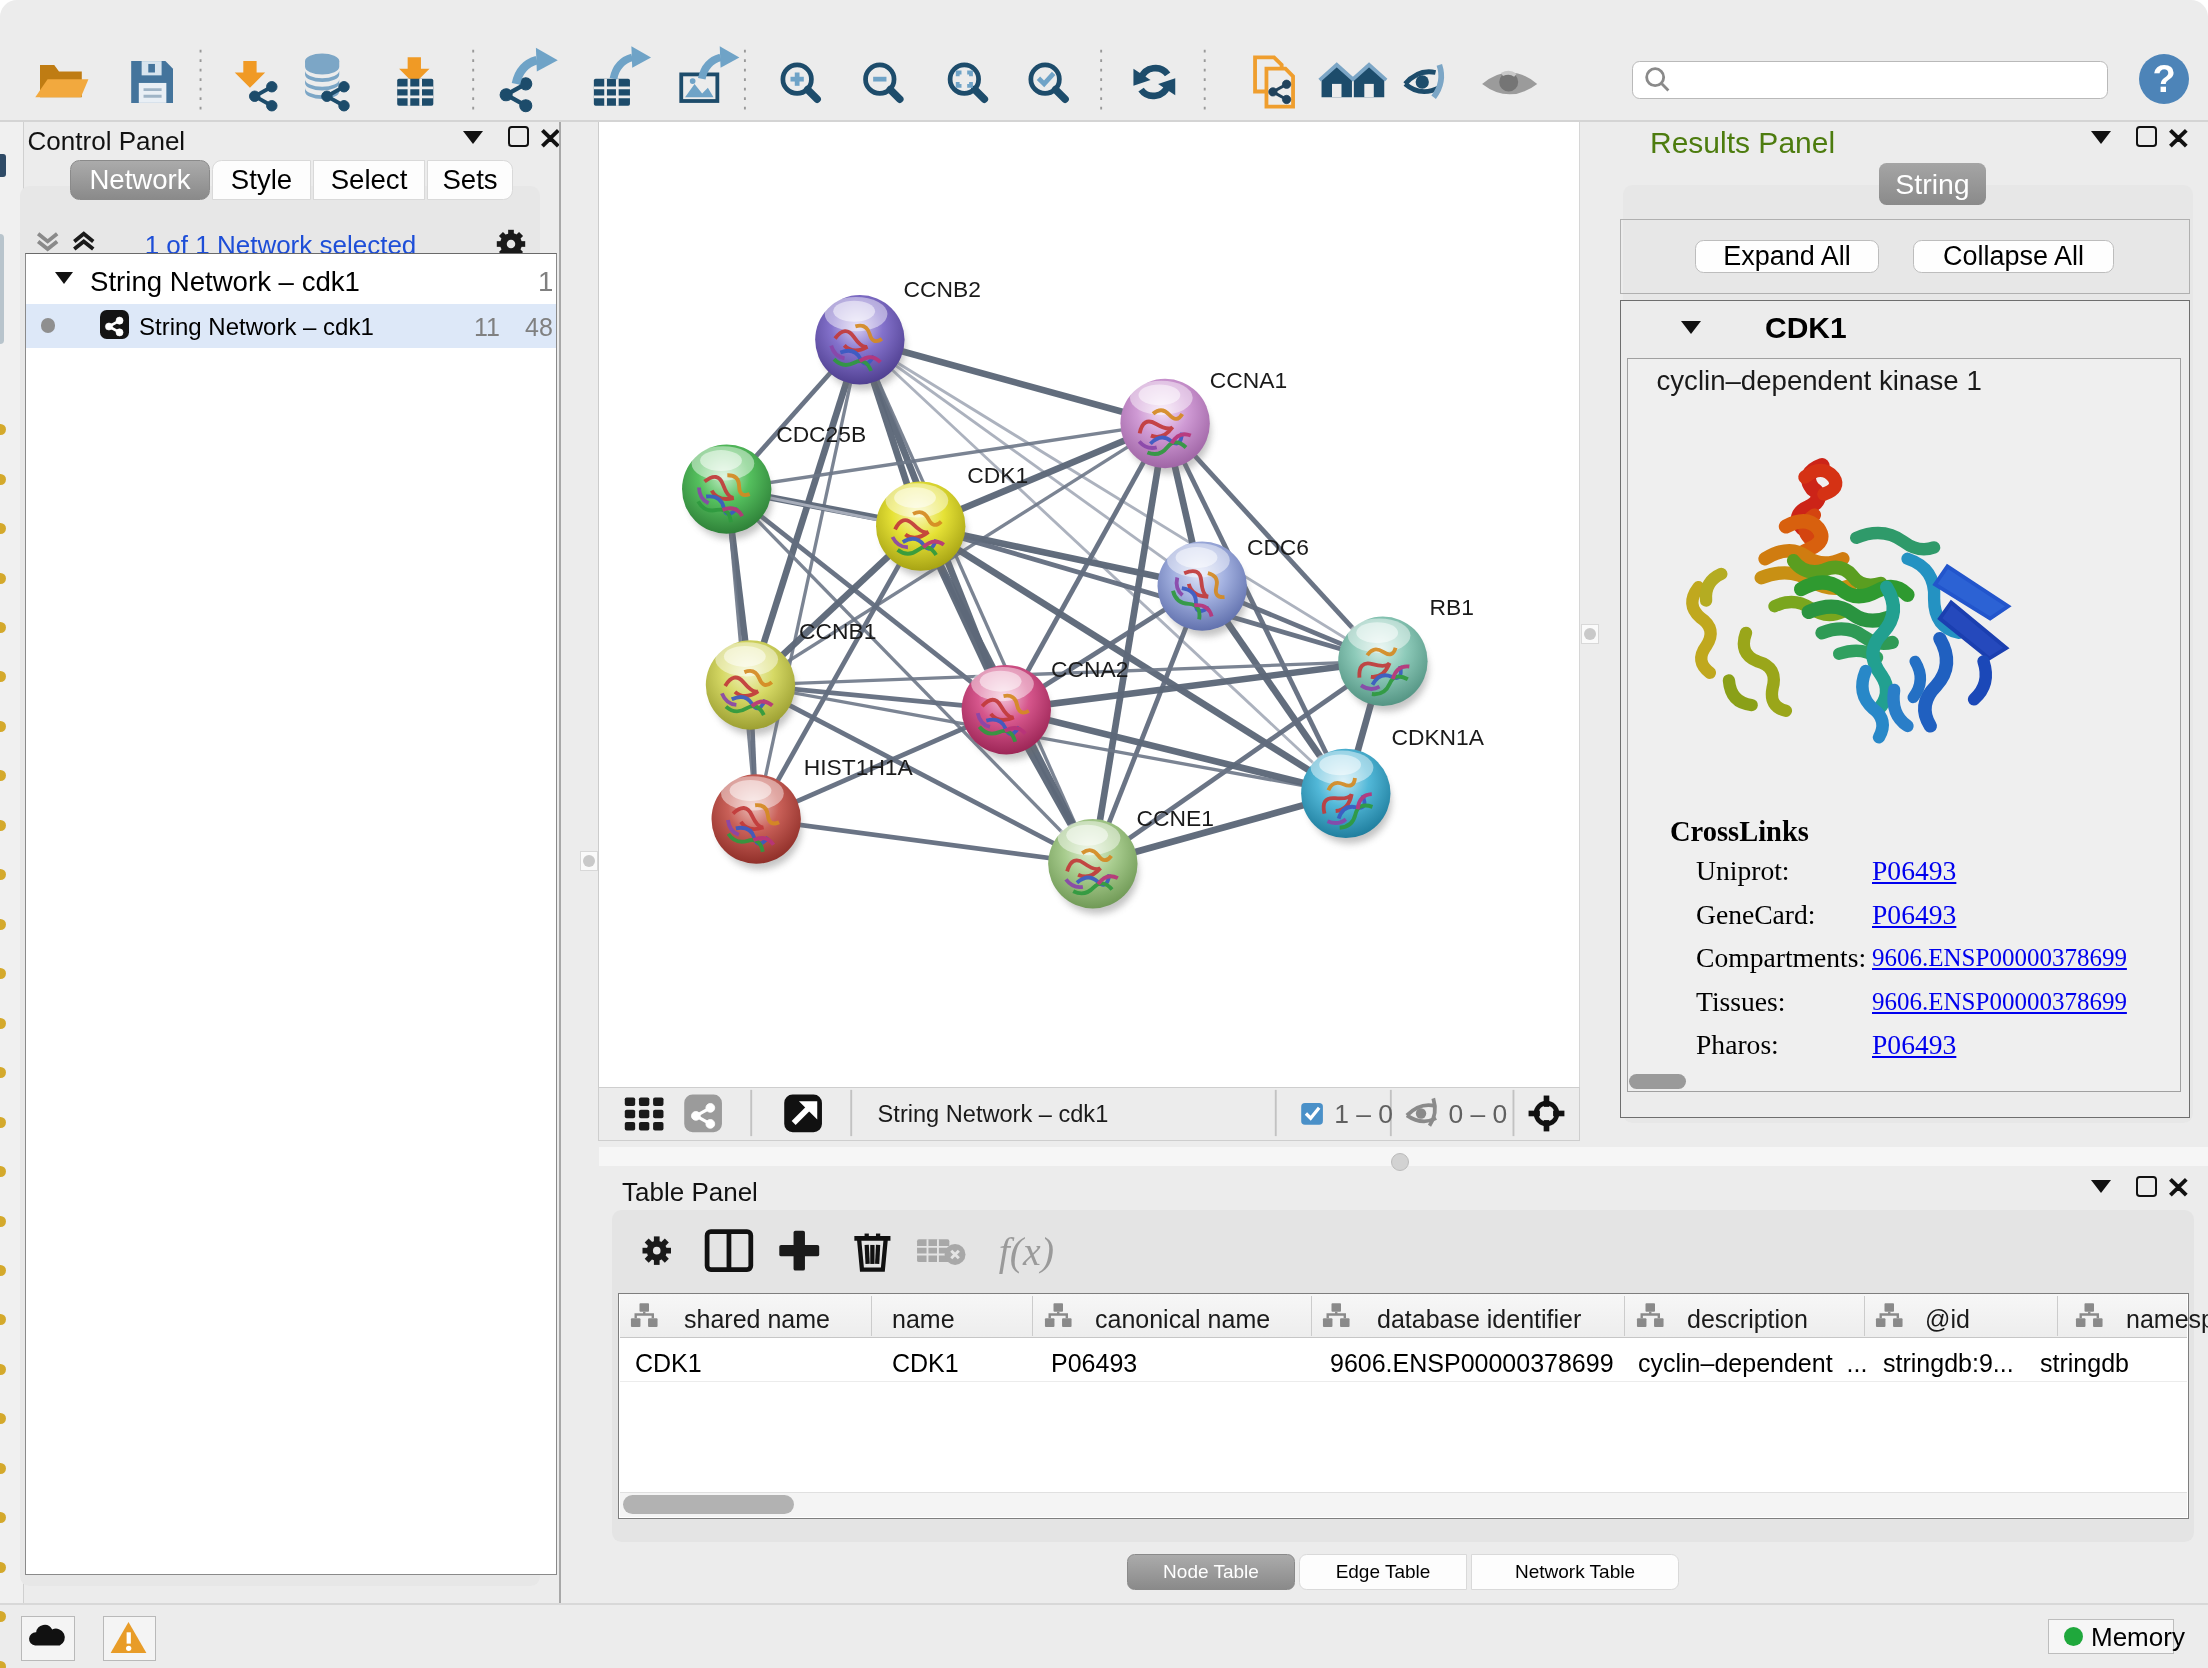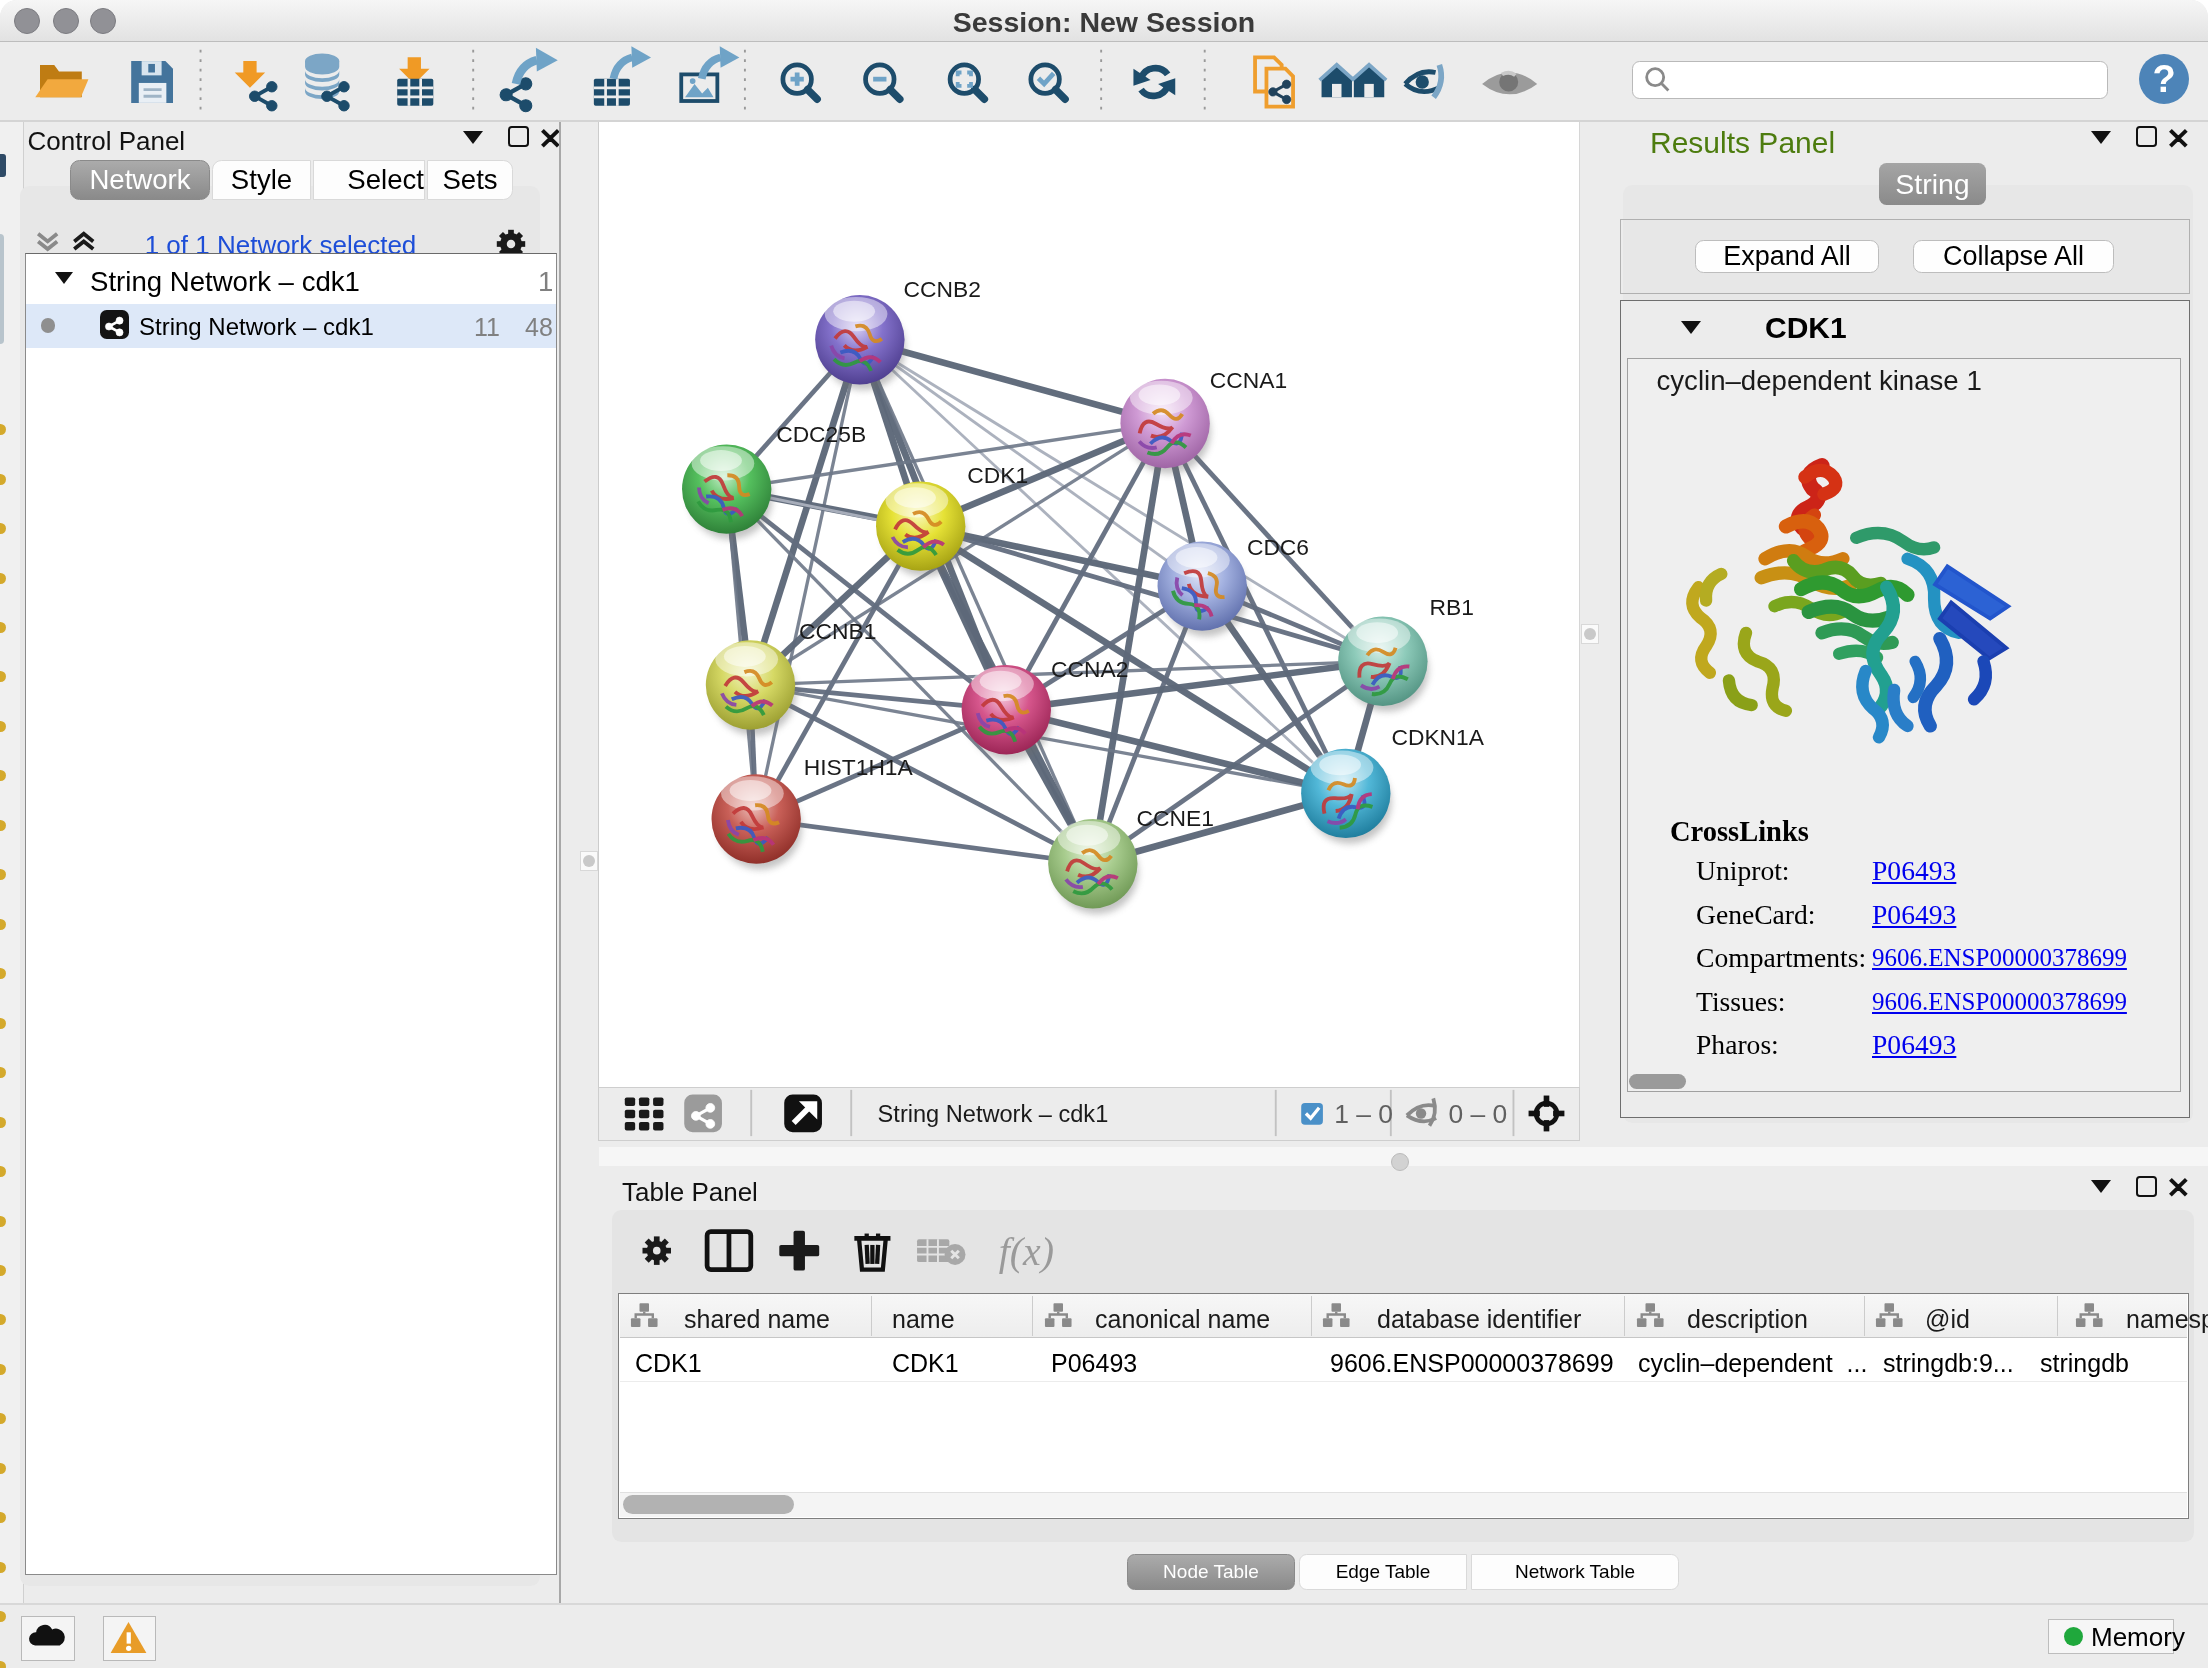--- a/index.html
+++ b/index.html
@@ -45,26 +45,20 @@
 .dcell { position:absolute; top:1349px; font-size:25px; color:#000; }
 #hscroll { position:absolute; left:623px; top:1495px; width:171px; height:19px; background:#b2b2b2; border-radius:9.5px; }
 .btab { position:absolute; top:1554px; height:36px; background:#fdfdfd; border:1px solid #d9d9d9; color:#000; font-size:19px; text-align:center; line-height:34px; }
 #statusline { position:absolute; left:0; top:1603px; width:2208px; height:1.9px; background:#d8d8d8; }
 .sbtn { position:absolute; background:#f4f4f4; border:1.9px solid #b9b9b9; }
 #memory { position:absolute; left:2048px; top:1619px; width:126px; height:35px; background:#f6f6f6; border:1.9px solid #bdbdbd; font-size:26px; color:#000; }
 </style>
 </head>
 <body>
 <div id="win">
-  <div id="titlebar">
-    <div class="tl" style="left:14.3px"></div>
-    <div class="tl" style="left:53px"></div>
-    <div class="tl" style="left:90px"></div>
-    <div id="title">Session: New Session</div>
-  </div>
   <div id="toolbar">
   <svg width="2208" height="76" viewBox="0 0 2322 80">
     <defs>
       <g id="shareg">
         <line x1="-9" y1="3" x2="9" y2="-7" stroke-width="4"></line>
         <line x1="-9" y1="3" x2="9" y2="13" stroke-width="4"></line>
         <circle cx="-9" cy="3" r="5.5"></circle>
             <circle cx="9" cy="-7" r="5.5"></circle>
             <circle cx="9" cy="13" r="5.5"></circle>
       </g>
@@ -265,21 +259,21 @@
       <div class="ydot" style="top:1661px"></div>
     </div>
 
   <div id="cp-title">Control Panel</div>
   <div class="ph-tri" style="left:463px; top:131px;"></div>
   <div class="ph-sq" style="left:508px; top:126px;"></div>
   <div class="ph-x" style="left:538px; top:124px;">✕</div>
   <div id="cp-box"></div>
   <div class="tab tabsel" style="left:70px; width:140px; border-radius:9.5px;">Network</div>
   <div class="tab" style="left:212px; width:99px; border-radius:9.5px 0 0 0;">Style</div>
-  <div class="tab" style="left:313px; width:112px;text-align:right;">Select</div>
+  <div class="tab" style="left:313px; width:112px;">Select</div>
   <div class="tab" style="left:427px; width:86px; border-radius:0 9.5px 9.5px 0;">Sets</div>
   <svg class="abs" style="left:36px;top:230px" width="67" height="28.5" viewBox="0 0 70 30">
     <g fill="none" stroke="#8a8a8a" stroke-width="4">
       <path d="M 2,4 L 12,12 L 22,4"></path>
         <path d="M 2,12 L 12,20 L 22,12"></path>
     </g>
     <g fill="none" stroke="#1a1a1a" stroke-width="4">
       <path d="M 40,12 L 50,4 L 60,12"></path>
         <path d="M 40,20 L 50,12 L 60,20"></path>
     </g>

